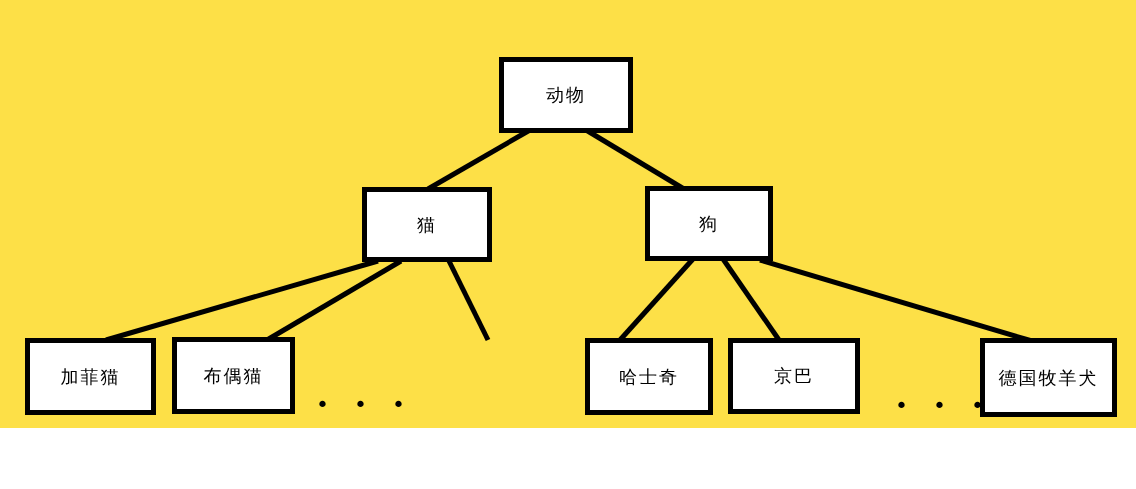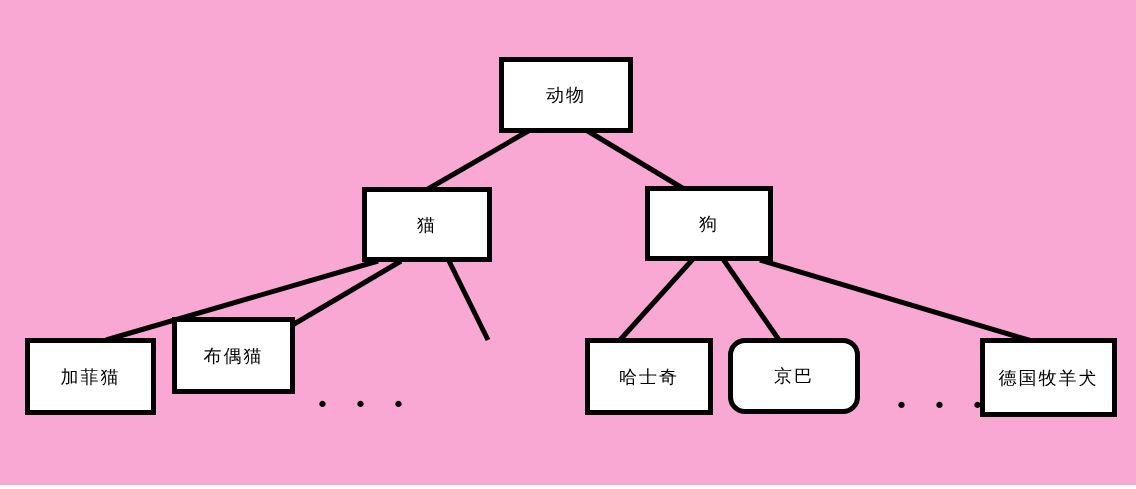--- a/index.html
+++ b/index.html
@@ -3,22 +3,22 @@
 <meta charset="utf-8">
 <style>
   html, body {
     margin: 0;
     padding: 0;
     background: #ffffff;
   }
   #canvas {
     position: relative;
     width: 1136px;
-    height: 485px;
-    background: #f9a8d4;
+    height: 428px;
+    background: #fde047;
     font-family: "DejaVu Serif", "Liberation Serif", serif;
     overflow: hidden;
   }
   #edges {
     position: absolute;
     left: 0;
     top: 0;
     width: 1136px;
     height: 489px;
     pointer-events: none;
@@ -37,24 +37,24 @@
     font-size: 18px;
     color: #000000;
     letter-spacing: 2px;
     white-space: nowrap;
   }
   
   .n-animal   { left: 499px; top: 57px;  width: 134px; height: 76px; }
   .n-cat      { left: 362px; top: 187px; width: 130px; height: 75px; }
   .n-dog      { left: 645px; top: 186px; width: 128px; height: 75px; }
   .n-garfield { left: 25px;  top: 338px; width: 131px; height: 77px; text-align: center; }
-  .n-ragdoll  { left: 172px; top: 317px; width: 123px; height: 77px; }
+  .n-ragdoll  { left: 172px; top: 337px; width: 123px; height: 77px; }
   .n-persian  { left: 398px; top: 337px; width: 137px; height: 77px; }
   .n-husky    { left: 585px; top: 338px; width: 128px; height: 77px; justify-content: center; }
-  .n-pekingese{ left: 728px; top: 338px; width: 132px; height: 76px; border-radius: 17px; }
+  .n-pekingese{ left: 728px; top: 338px; width: 132px; height: 76px; }
   .n-german   { left: 980px; top: 338px; width: 137px; height: 79px; }
 
   .ellipsis {
     position: absolute;
     z-index: 1;
     color: #000000;
     font-size: 22px;
     letter-spacing: 9px;
     line-height: 22px;
     white-space: nowrap;

